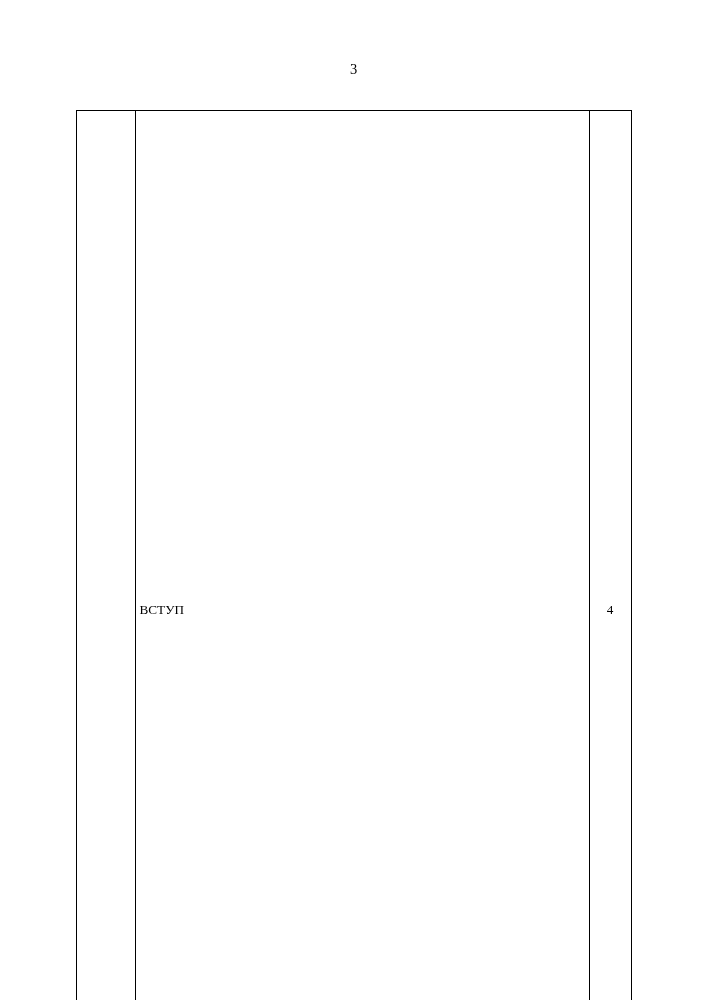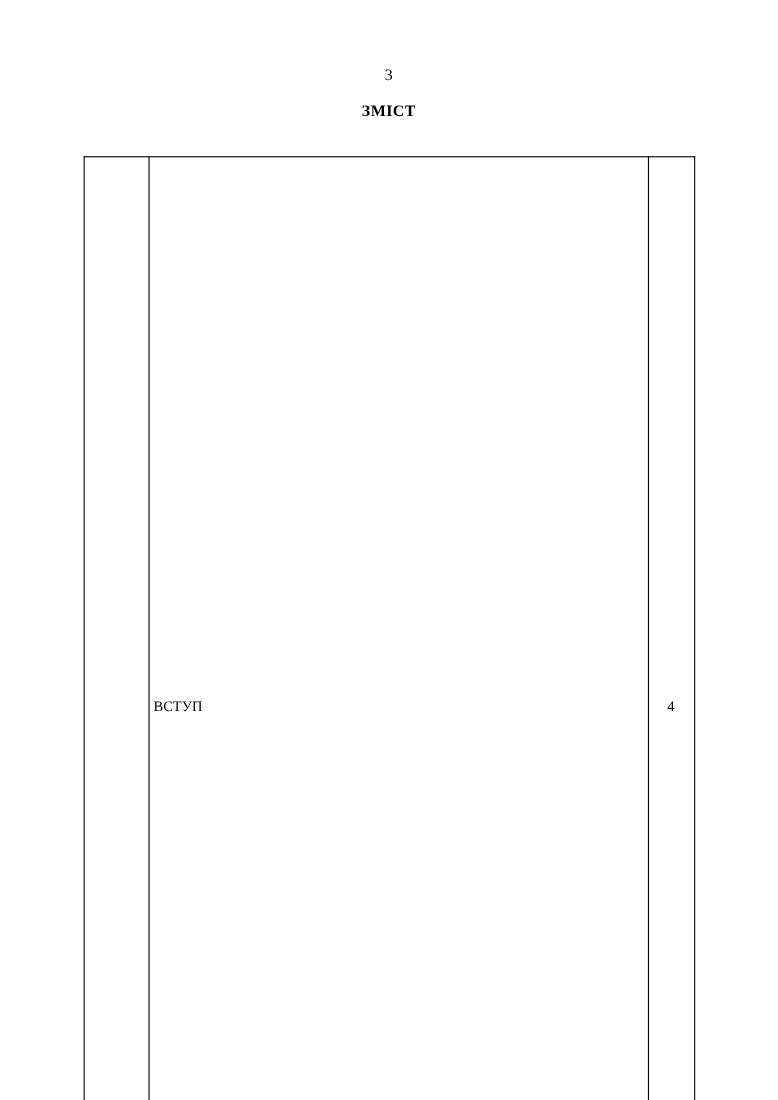--- a/index.html
+++ b/index.html
@@ -66,21 +66,20 @@
     padding-right: 2px;
   }
 </style>
 </head>
 <body>
 
 <div class="page">
 
   <div class="page-number">3</div>
 
-  <div class="doc-title">ЗМІСТ</div>
 
   <table class="toc">
     <tbody>
 
       <tr>
         <td class="num"></td>
         <td class="title">ВСТУП</td>
         <td class="page">4</td>
       </tr>
 

